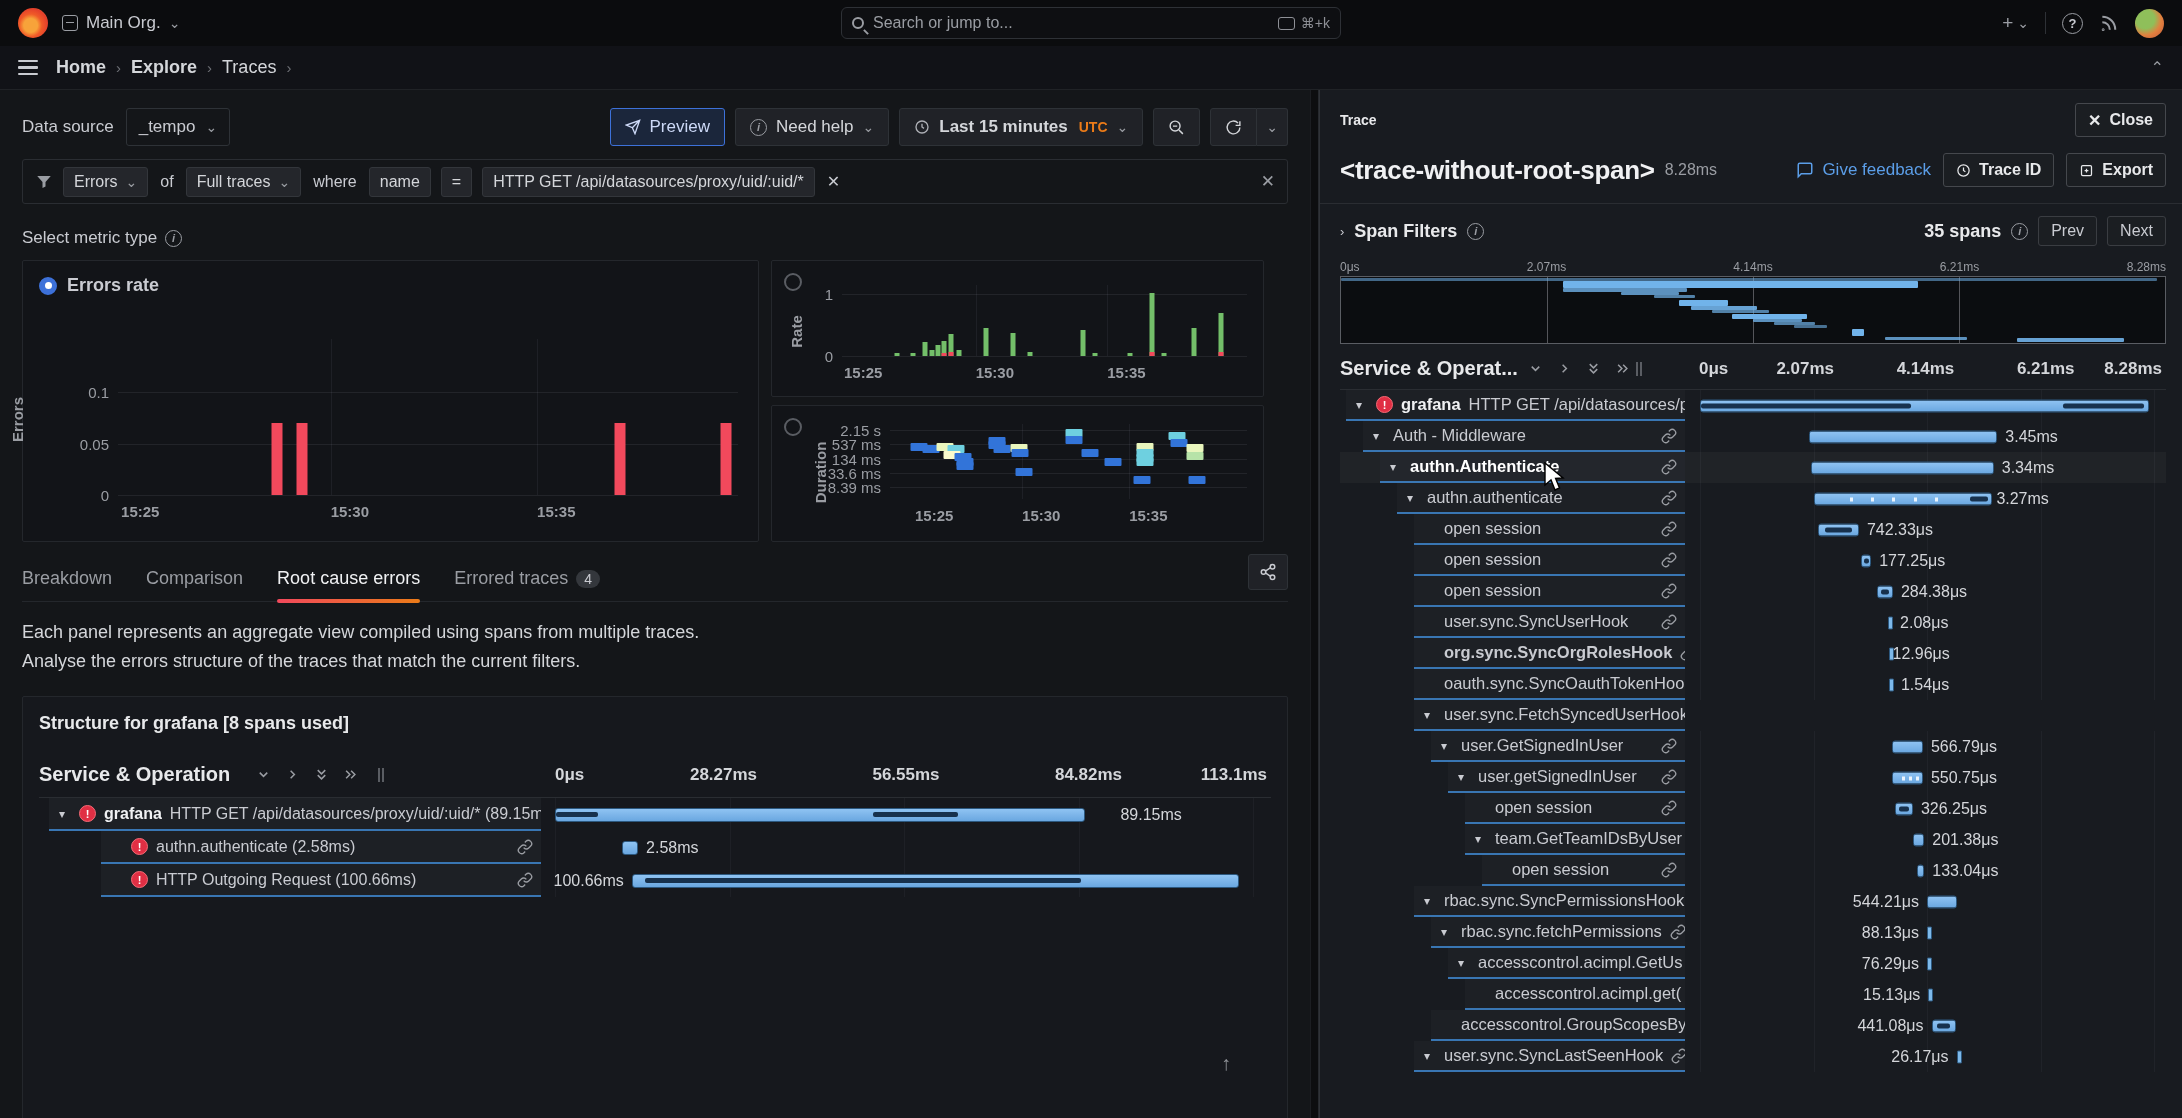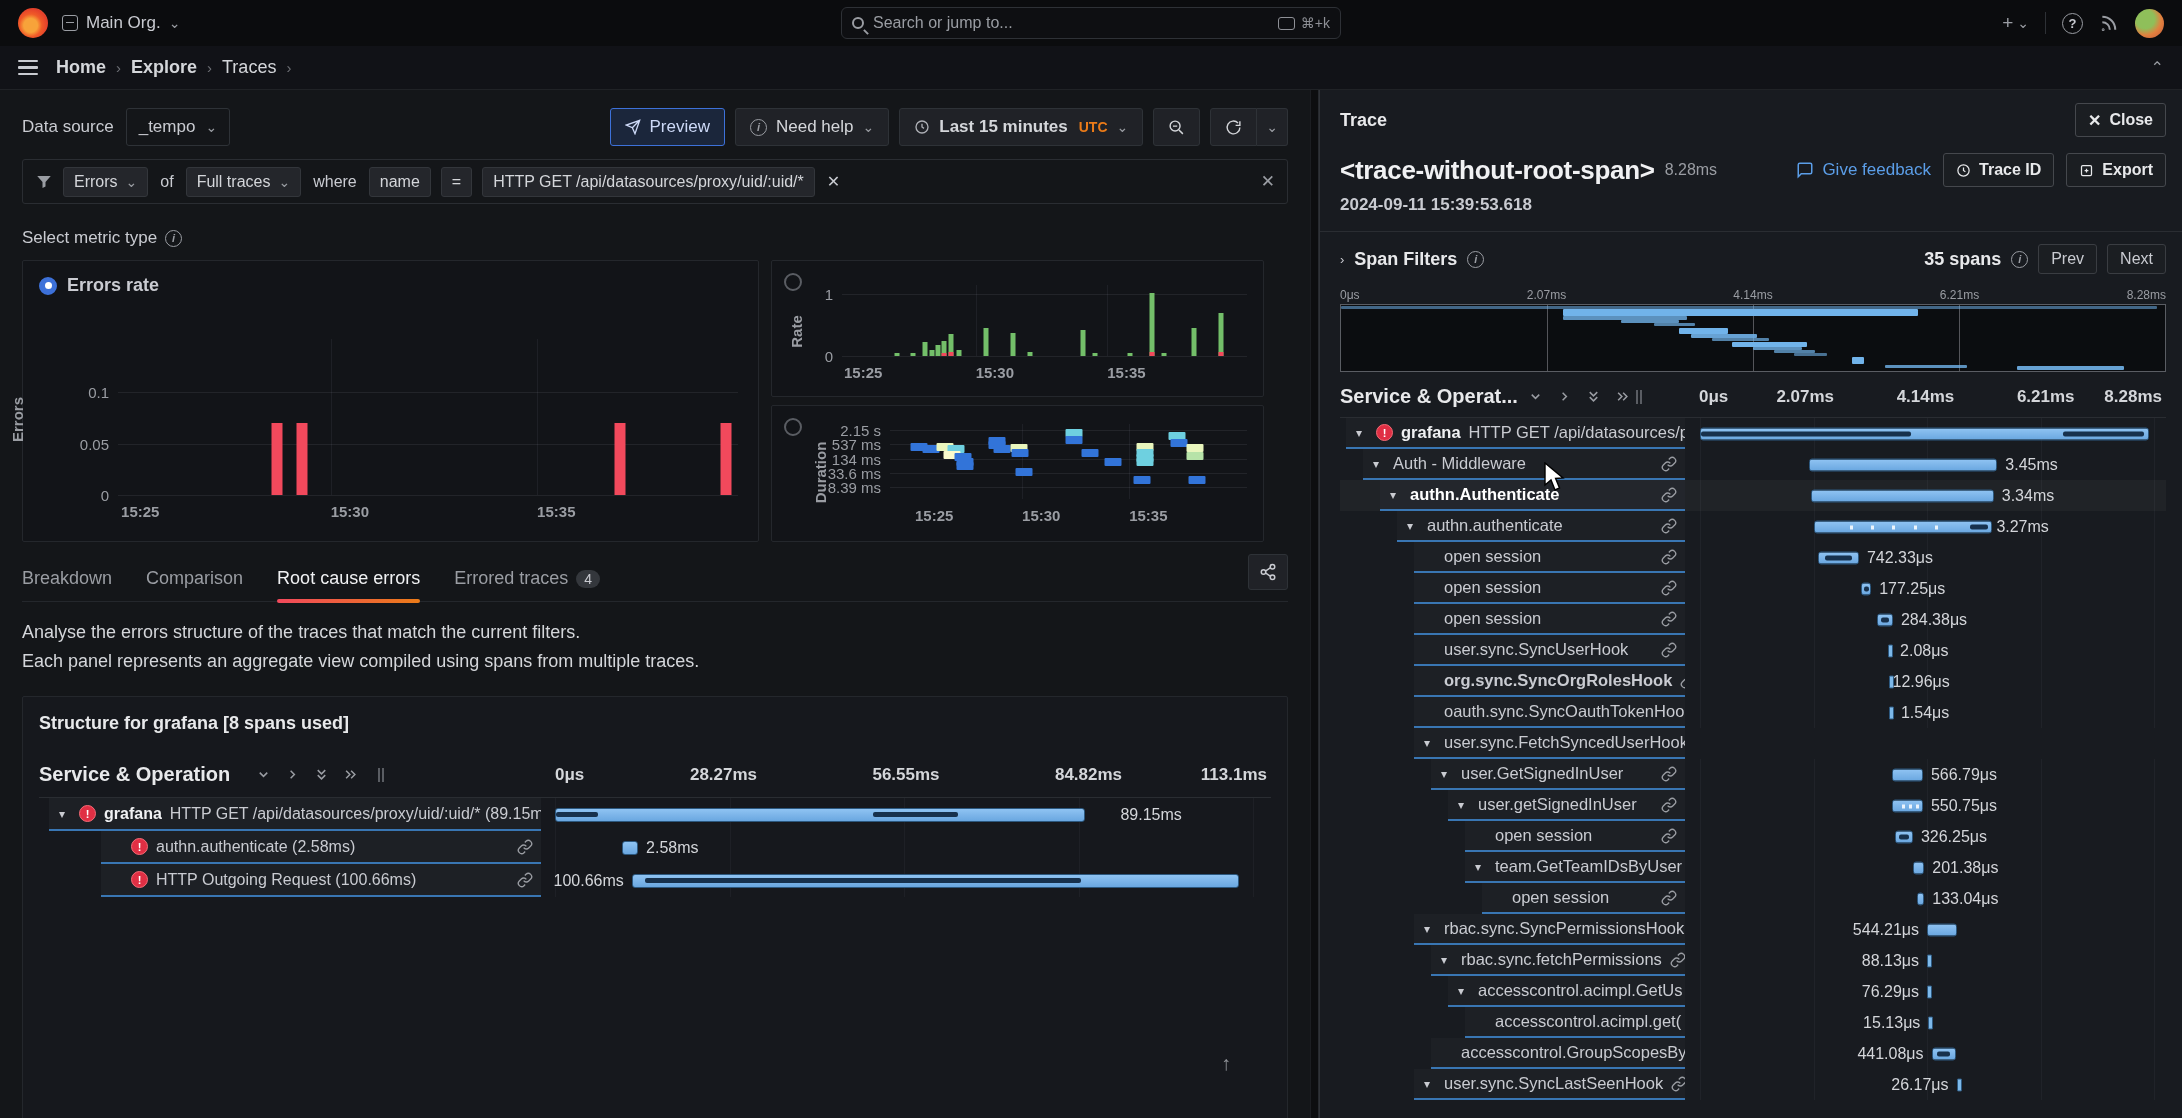--- a/index.html
+++ b/index.html
@@ -144,21 +144,21 @@
          background:linear-gradient(#8fc3f2,#6aa7e0); border:1px solid #2c587f; }
   .bar .darkseg { position:absolute; top:3px; height:5px; background:#17314d; border-radius:2px; }
   .bar .wmark { position:absolute; top:4px; width:3px; height:4px; background:rgba(255,255,255,0.85); }
   .dur { position:absolute; top:50%; transform:translateY(-50%); font-size:16px; color:#d4d6da; white-space:nowrap; }
   .tickbar { position:absolute; top:50%; transform:translateY(-50%); height:13px; width:5px;
              background:#7db9ea; border:1px solid #2c587f; border-radius:1px; }
   .scroll-top { position:absolute; right:56px; bottom:44px; color:#8e9096; font-size:20px; }
 
   
   .trace-top { display:flex; align-items:center; }
-  .trace-top h2 { font-size:18px; font-weight:700; color:#e8e9eb; }
+  .trace-top h2 { font-size:14px; font-weight:700; color:#e8e9eb; }
   .close-btn { margin-left:auto; }
   .trace-title-row { margin-top:16px; display:flex; align-items:center; }
   .trace-name { font-size:26px; font-weight:700; color:#f0f1f3; letter-spacing:-0.3px; }
   .trace-dur { font-size:16px; color:#9a9da3; margin-left:10px; }
   .tt-actions { margin-left:auto; display:flex; align-items:center; gap:12px; }
   .feedback { color:#5b9ee8; font-size:17px; display:flex; align-items:center; gap:8px; cursor:pointer; }
   .tbtn { height:34px; border:1px solid #45484d; border-radius:3px; background:#1b1e22; color:#e8e9eb;
           font-size:16px; font-weight:700; display:flex; align-items:center; gap:8px; padding:0 12px; cursor:pointer; }
   .trace-ts { margin-top:8px; font-size:17px; color:#c9cbd1; font-weight:700; }
   .hr { height:1px; background:#2a2d32; margin:16px -16px 0 -20px; }
@@ -460,22 +460,22 @@
         <svg class="icon" width="18" height="18" viewBox="0 0 24 24" fill="none" stroke="#c9cbd1" stroke-width="2">
           <circle cx="18" cy="5" r="3"></circle>
             <circle cx="6" cy="12" r="3"></circle>
             <circle cx="18" cy="19" r="3"></circle>
           <path d="M8.6 10.7l6.8-4.4M8.6 13.3l6.8 4.4"></path>
           </svg>
       </div>
     </div>
 
     <div class="desc">
+      <div>Each panel represents an aggregate view compiled using spans from multiple traces.</div>
       <div>Analyse the errors structure of the traces that match the current filters.</div>
-      <div>Each panel represents an aggregate view compiled using spans from multiple traces.</div>
     </div>
 
     <div class="structure">
       <h3>Structure for grafana [8 spans used]</h3>
       <div class="tbl-head">
         <div class="name-col" style="width:502px; flex:0 0 auto;">
           <span>Service &amp; Operation</span>
           <span class="head-ics" id="struct-head-ics">
               <svg class="icon" width="15" height="15" viewBox="0 0 24 24" fill="none" stroke="#9a9da3" stroke-width="2.4" style="transform:rotate(0deg)">
                 <path d="M6 9l6 6 6-6"></path>
@@ -613,21 +613,20 @@
         </button>
         <button class="tbtn">
           <svg class="icon" width="15" height="15" viewBox="0 0 24 24" fill="none" stroke="#e8e9eb" stroke-width="2">
               <rect x="4" y="4" width="16" height="16" rx="2"></rect>
               <path d="M9 12h6M12 9v6"></path>
             </svg>
           <span>Export</span>
         </button>
       </div>
     </div>
-    <div class="trace-ts">2024-09-11 15:39:53.618</div>
 
     <div class="hr"></div>
 
     <div class="sf-row">
       <span class="cx">›</span>
       <span class="sf-label">Span Filters</span>
       <span class="icirc">i</span>
       <div class="sf-right">
         <span class="spans-count">35 spans</span>
         <span class="icirc">i</span>

